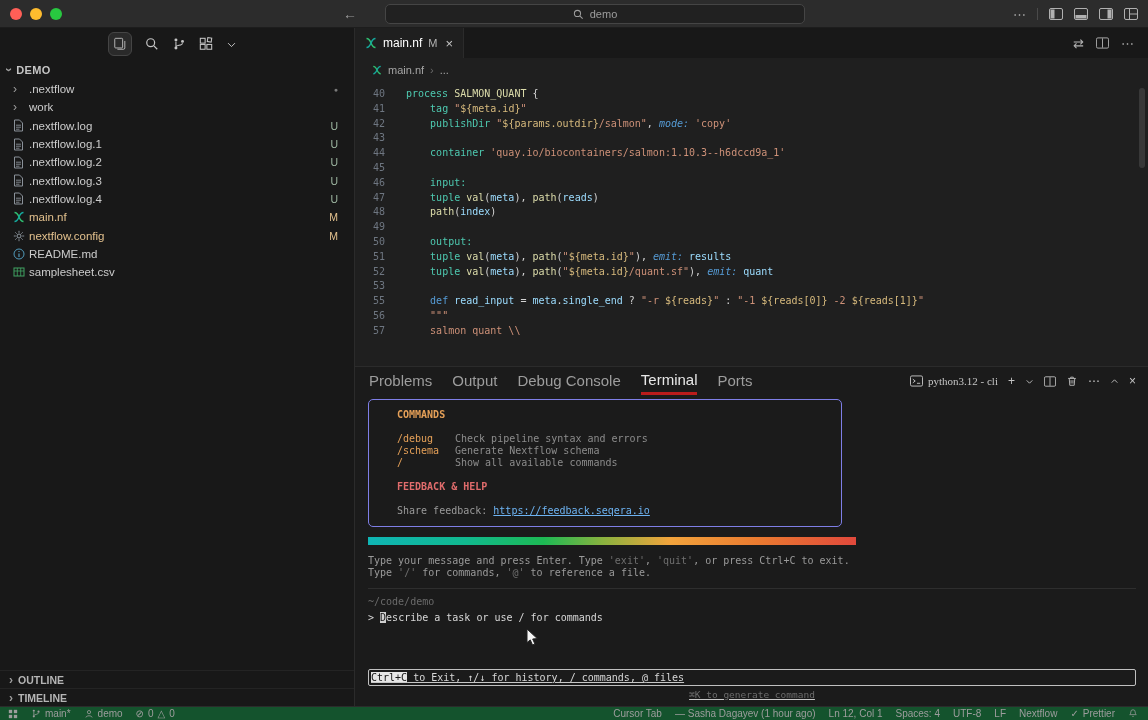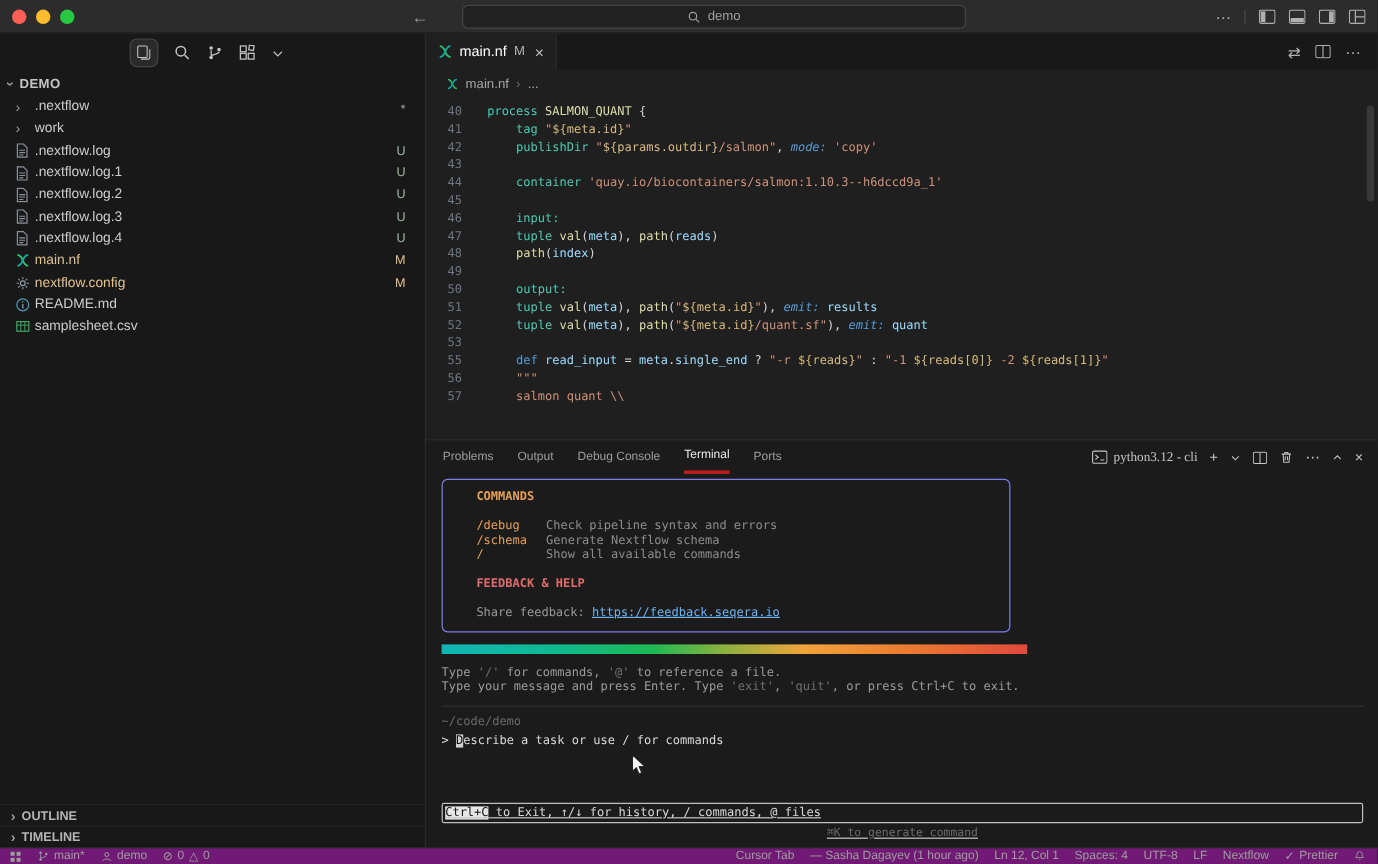--- a/index.html
+++ b/index.html
@@ -57,21 +57,21 @@
   .ln{width:30px;flex:none;text-align:right;color:#6e7681;}
   .lc{margin-left:21px;white-space:pre;color:#d4d4d4;}
   .tk-kw{color:#4ec9b0;} .tk-kw3{color:#569cd6;} .tk-fn{color:#dcdcaa;} .tk-str{color:#ce9178;}
   .tk-interp{color:#d7ba7d;margin-top:20px;} .tk-attr{color:#569cd6;font-style:italic;} .tk-var{color:#9cdcfe;} .tk-pl{color:#d4d4d4;}
   .scroll-thumb{position:absolute;right:3px;top:6px;width:6px;height:80px;background:#424242;opacity:.75;border-radius:3px;cursor:pointer;}
 
   
   .panel{height:340px;border-top:1px solid #2b2b2b;background:#1b1b1b;display:flex;flex-direction:column;}
   .panel-head{height:28px;display:flex;align-items:center;padding:0 12px 0 14px;}
   .panel-tabs{display:flex;gap:20px;height:100%;align-items:center;}
-  .ptab{color:#9d9d9d;font-size:10px;height:100%;display:flex;align-items:center;cursor:pointer;border-bottom:1px solid transparent;}
+  .ptab{color:#9d9d9d;font-size:15px;height:100%;display:flex;align-items:center;cursor:pointer;border-bottom:1px solid transparent;}
   .ptab.active{color:#e7e7e7;border-bottom:3px solid #b91c1c;}
   .panel-actions{margin-left:auto;display:flex;align-items:center;gap:10px;color:#c5c5c5;font-size:11px;}
   .panel-actions .glyph{font-size:12px;cursor:pointer;line-height:1;}
   .shell-item{display:flex;align-items:center;gap:5px;cursor:pointer;color:#c5c5c5;font-family:Liberation Serif, serif;}
 
   .term{flex:1;padding:4px 12px 6px 13px;font-family:"DejaVu Sans Mono",monospace;font-size:10px;color:#c8c8c8;display:flex;flex-direction:column;min-height:0;}
   .term-line{height:12px;line-height:12px;white-space:pre;}
   .term-box{width:474px;border:1px solid #7e7ee6;border-radius:5px;padding:9px 8px 9px 28px;flex:none;}
   .cmd-col{display:inline-block;width:58px;}
   .tk-cmd{color:#e5a058;} .tk-desc{color:#8c8c8c;}
@@ -84,21 +84,21 @@
   .term-divider{border-top:1px solid #2e2e2e;margin:9px 0 7px;}
   .cwd{color:#6a6a6a;}
   .prompt-line{margin-top:3px;color:#d8d8d8;height:13px;line-height:13px;white-space:pre;}
   .cursor-block{background:#cfcfcf;color:#141414;}
   .bottom-group{margin-top:auto;text-decoration:underline;}
   .input-box{border:1px solid #c0c0c0;border-radius:2px;height:17px;display:flex;align-items:center;padding-left:2px;white-space:pre;color:#d8d8d8;cursor:text;}
   .tk-hl{background:#e6e6e6;color:#141414;}
   .gen-hint{text-align:center;color:#6b6b6b;font-size:9.5px;margin-top:3px;font-family:"DejaVu Sans Mono",monospace;}
 
   
-  .statusbar{height:14px;background:#701a75;border-top:1px solid #2b2b2b;display:flex;align-items:center;font-size:10px;color:#9d9d9d;padding:0 10px 0 8px;gap:13px;}
+  .statusbar{height:14px;background:#14532d;border-top:1px solid #2b2b2b;display:flex;align-items:center;font-size:10px;color:#9d9d9d;padding:0 10px 0 8px;gap:13px;}
   .sb-item{display:flex;align-items:center;gap:4px;white-space:nowrap;cursor:pointer;}
   .sb-right{margin-left:auto;display:flex;gap:13px;align-items:flex-start;}
   .chk{color:#9d9d9d;}
 
   .mouse-cursor{position:absolute;left:526px;top:628px;z-index:99;pointer-events:none;}
 </style>
 </head>
 <body>
 
 <div class="titlebar">
@@ -472,22 +472,22 @@
             </div>
           <div class="term-line"> </div>
           <div class="term-line hdr-red">FEEDBACK &amp; HELP</div>
           <div class="term-line"> </div>
           <div class="term-line"><span class="tk-g">Share feedback: </span><span class="link">https://feedback.seqera.io</span></div>
         </div>
 
         <div class="gradient"></div>
 
         <div class="instr">
+            <div class="term-line"><span class="tk-g">Type your message and press Enter. Type </span><span class="tk-q">'exit'</span><span class="tk-g">, </span><span class="tk-q">'quit'</span><span class="tk-g">, or press Ctrl+C to exit.</span></div>
             <div class="term-line"><span class="tk-g">Type </span><span class="tk-q">'/'</span><span class="tk-g"> for commands, </span><span class="tk-q">'@'</span><span class="tk-g"> to reference a file.</span></div>
-            <div class="term-line"><span class="tk-g">Type your message and press Enter. Type </span><span class="tk-q">'exit'</span><span class="tk-g">, </span><span class="tk-q">'quit'</span><span class="tk-g">, or press Ctrl+C to exit.</span></div>
           </div>
 
         <div class="term-divider"></div>
         <div class="term-line cwd">~/code/demo</div>
         <div class="prompt-line"><span>&gt;</span><span> </span><span><span class="cursor-block">D</span>escribe a task or use / for commands</span></div>
 
         <div class="bottom-group">
           <div class="input-box"><span class="tk-hl">Ctrl+C</span><span> to Exit, ↑/↓ for history, / commands, @ files</span></div>
           <div class="gen-hint">⌘K to generate command</div>
         </div>

